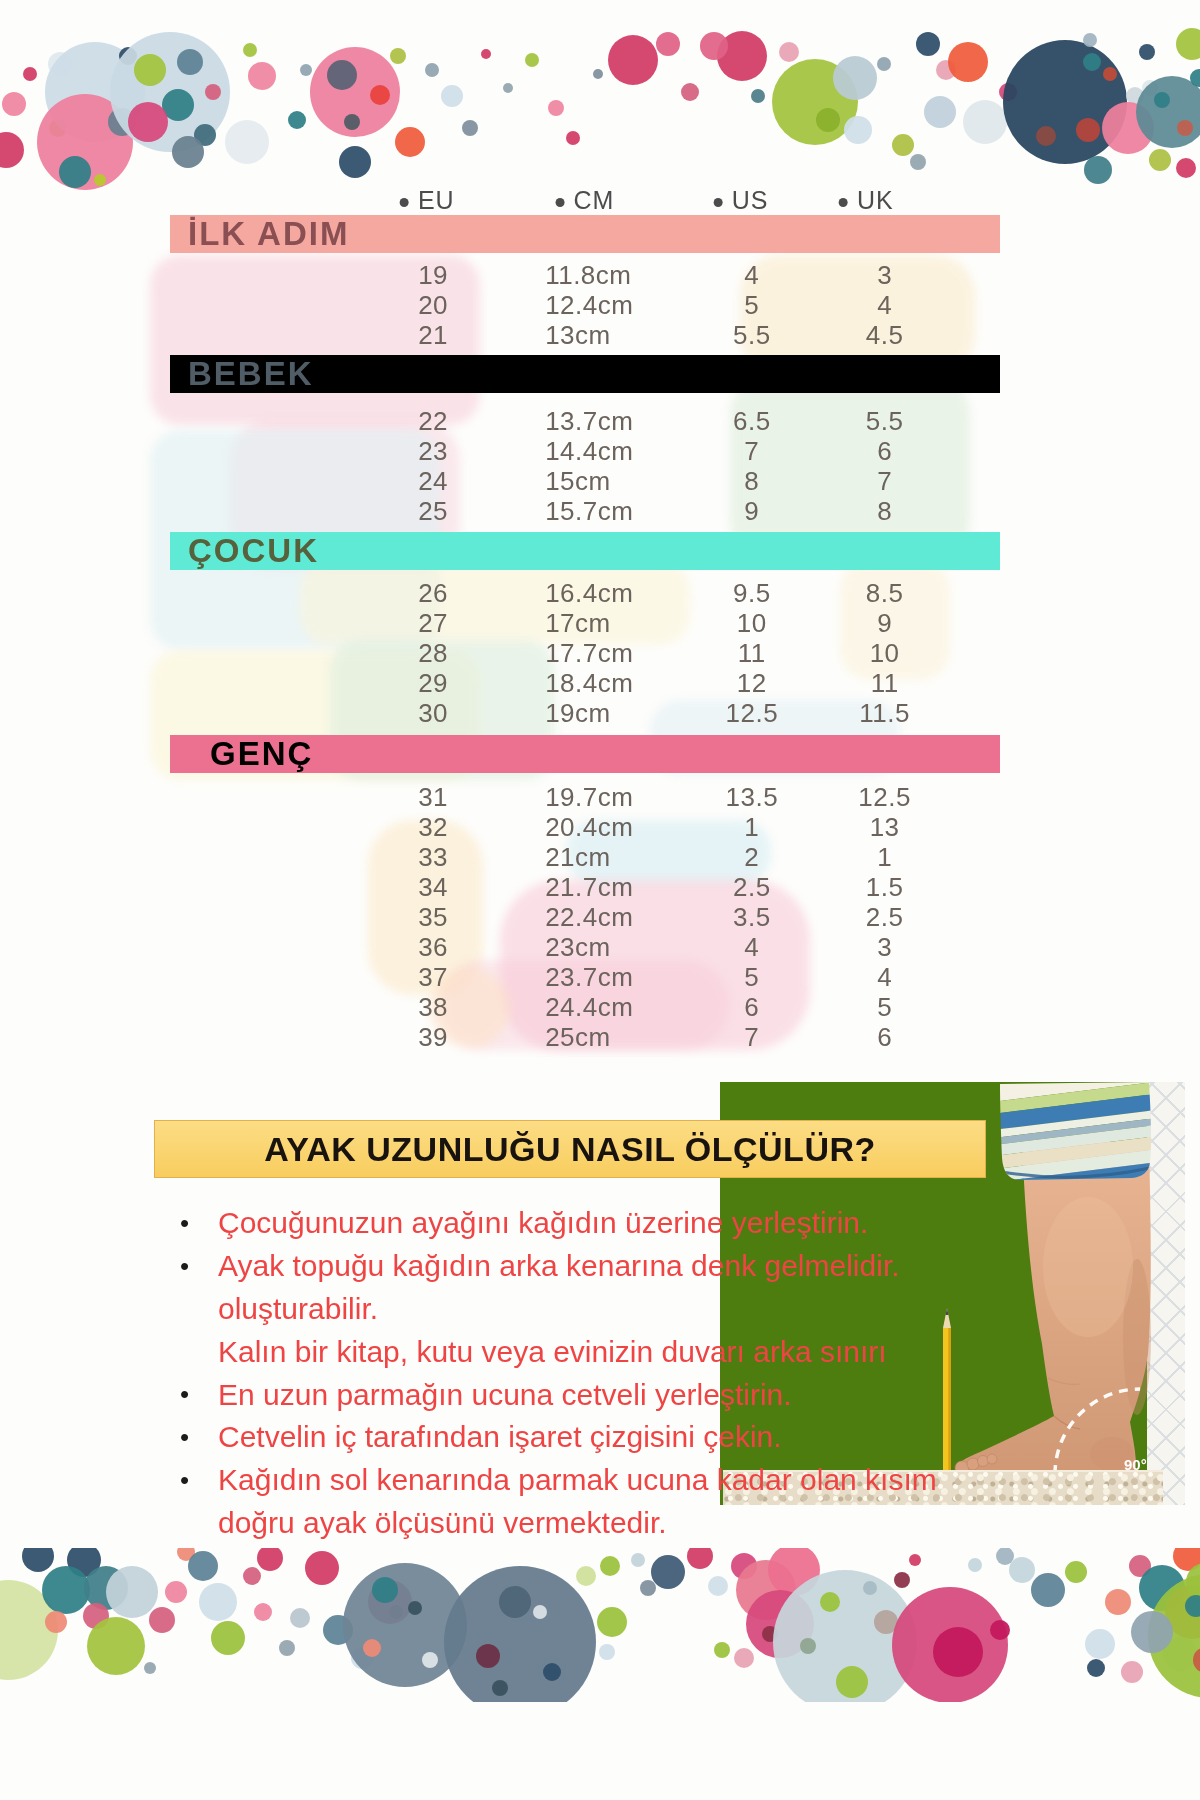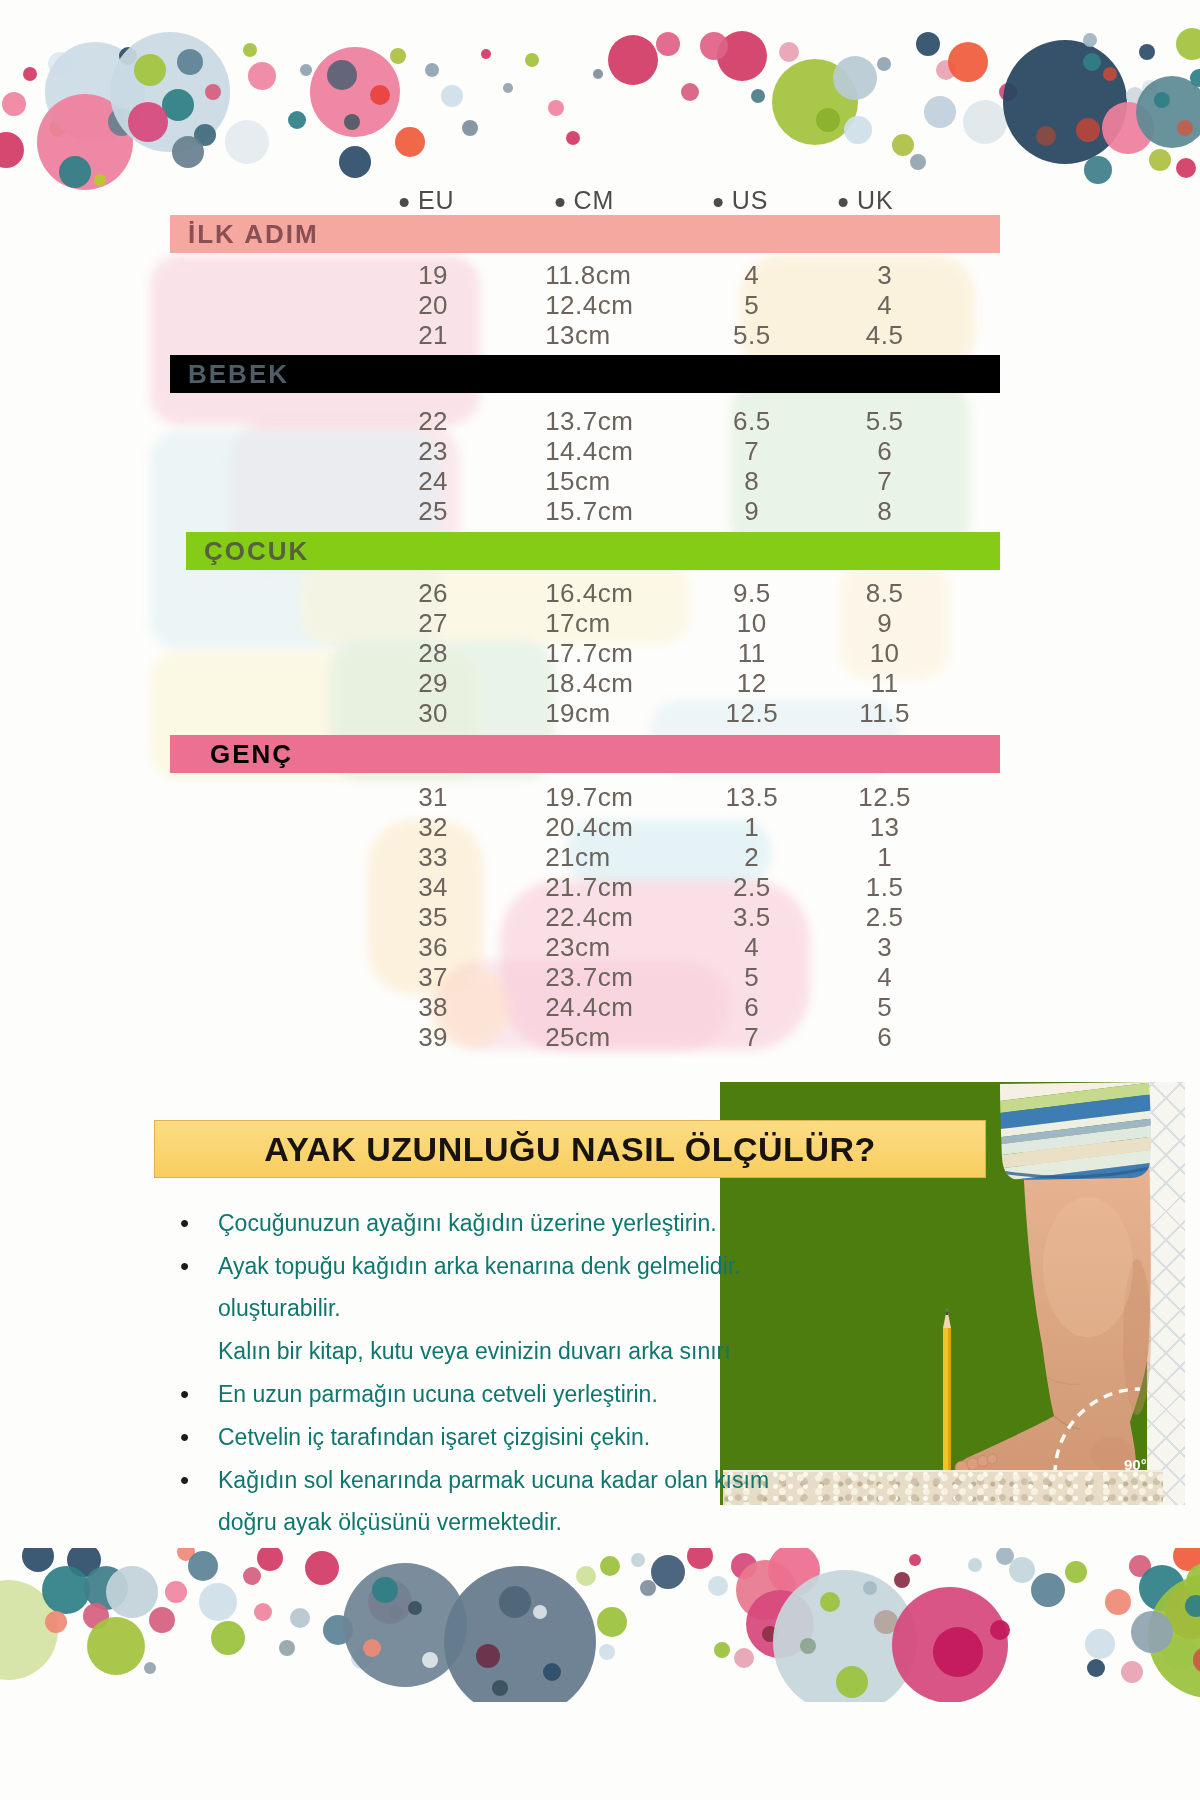--- a/index.html
+++ b/index.html
@@ -10,39 +10,39 @@
   #bottom-dots{top:1548px;}
   .wm{position:absolute;filter:blur(5px);z-index:1;}
   
   .size-chart{position:absolute;left:170px;top:185px;width:830px;z-index:2;}
   .chart-header{position:relative;height:30px;}
   .col-head{position:absolute;top:0;transform:translateX(-50%);white-space:nowrap;
             font-size:25px;color:#4c4c4c;letter-spacing:1px;line-height:30px;}
   .col-head .dot{display:inline-block;width:9px;height:9px;border-radius:50%;
                  background:#4c4c4c;margin-right:9px;vertical-align:middle;}
   .band{height:38px;display:flex;align-items:center;}
-  .band .band-label{padding-left:18px;font-size:26px;letter-spacing:2px;font-weight:bold;}
+  .band .band-label{padding-left:18px;font-size:33px;letter-spacing:2px;font-weight:bold;}
   .rows{margin:0;}
   .row{height:30px;position:relative;}
   .cell{position:absolute;top:0;line-height:30px;font-size:26px;color:#6b635c;
         letter-spacing:.5px;white-space:nowrap;}
   .cell-eu{left:31.7%;transform:translateX(-50%);}
   .cell-cm{left:45.2%;}
   .cell-us{left:70.1%;transform:translateX(-50%);}
   .cell-uk{left:86.1%;transform:translateX(-50%);}
   
   .banner{position:absolute;left:154px;top:1120px;width:832px;height:58px;z-index:3;
           background:linear-gradient(#fcdd85,#f8cd5e);border:1px solid #e3b04b;
           box-sizing:border-box;display:flex;align-items:center;justify-content:center;}
   .banner-title{font-size:34px;font-weight:bold;color:#191310;letter-spacing:.5px;}
   
   .bullets{position:absolute;left:180px;top:1202px;width:700px;z-index:3;}
   .bullet-line{height:42.8px;display:flex;align-items:center;}
   .bullet-dot{width:38px;font-size:26px;color:#1c1c1c;flex:0 0 38px;}
-  .bullet-text{font-size:23px;color:#0f766e;white-space:nowrap;}
+  .bullet-text{font-size:30px;color:#ef4444;white-space:nowrap;}
   
   .photo{position:absolute;left:720px;top:1082px;width:465px;height:423px;z-index:2;
          background:#4d7c0f;}
   .crosshatch{position:absolute;right:0;top:0;width:38px;height:423px;background-color:#f7f5f0;
       background-image:repeating-linear-gradient(45deg,#dcdfe1 0 2px,transparent 2px 20px),
                        repeating-linear-gradient(-45deg,#dcdfe1 0 2px,transparent 2px 20px);}
   .carpet{position:absolute;left:3px;bottom:0;width:440px;height:33px;background-color:#e6dcc8;
       background-image:radial-gradient(circle at 30% 40%, #f7f1e2 0 3px, transparent 4px),
                        radial-gradient(circle at 70% 60%, #cfc2a8 0 3px, transparent 4px),
                        radial-gradient(circle at 50% 20%, #fffaf0 0 2px, transparent 3px),
@@ -208,21 +208,21 @@
             <span class="cell cell-us">8</span>
             <span class="cell cell-uk">7</span>
           </div>
           <div class="row">
             <span class="cell cell-eu">25</span>
             <span class="cell cell-cm">15.7cm</span>
             <span class="cell cell-us">9</span>
             <span class="cell cell-uk">8</span>
           </div>
         </div>
-        <div class="band" style="background: #84cc16; margin-top: 6px; margin-left: 16px;">
+        <div class="band" style="background: #5eead4; margin-top: 6px;">
           <span class="band-label" style="color: rgb(87, 97, 59);">ÇOCUK</span>
         </div>
         <div class="rows" style="margin-top: 8px;">
           <div class="row">
             <span class="cell cell-eu">26</span>
             <span class="cell cell-cm">16.4cm</span>
             <span class="cell cell-us">9.5</span>
             <span class="cell cell-uk">8.5</span>
           </div>
           <div class="row">

